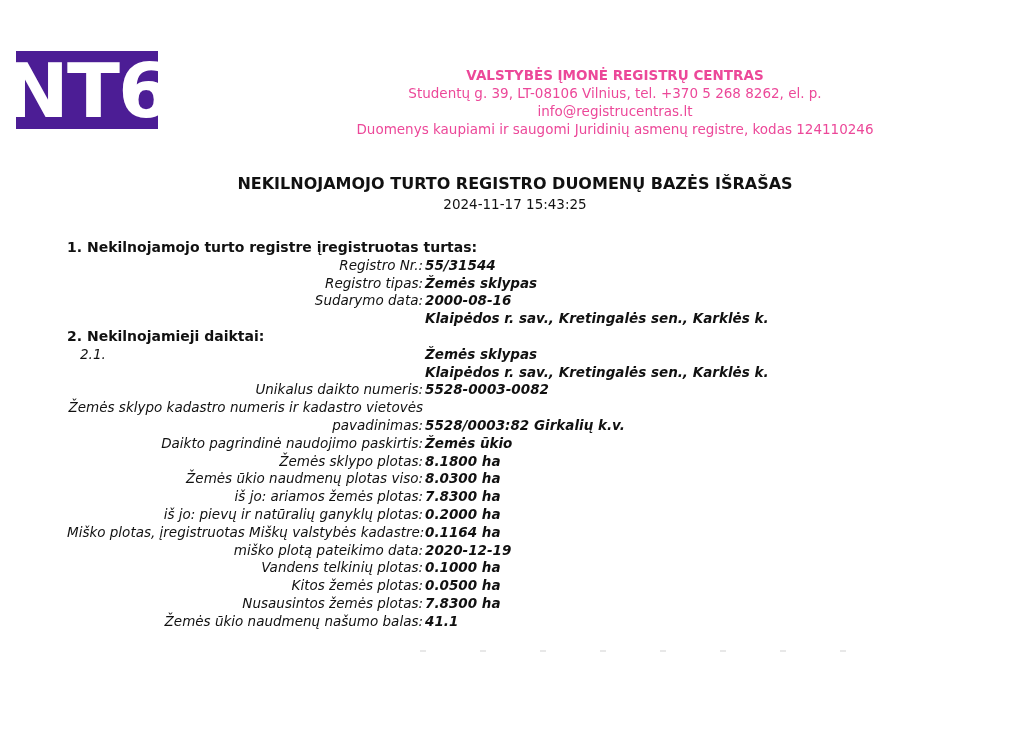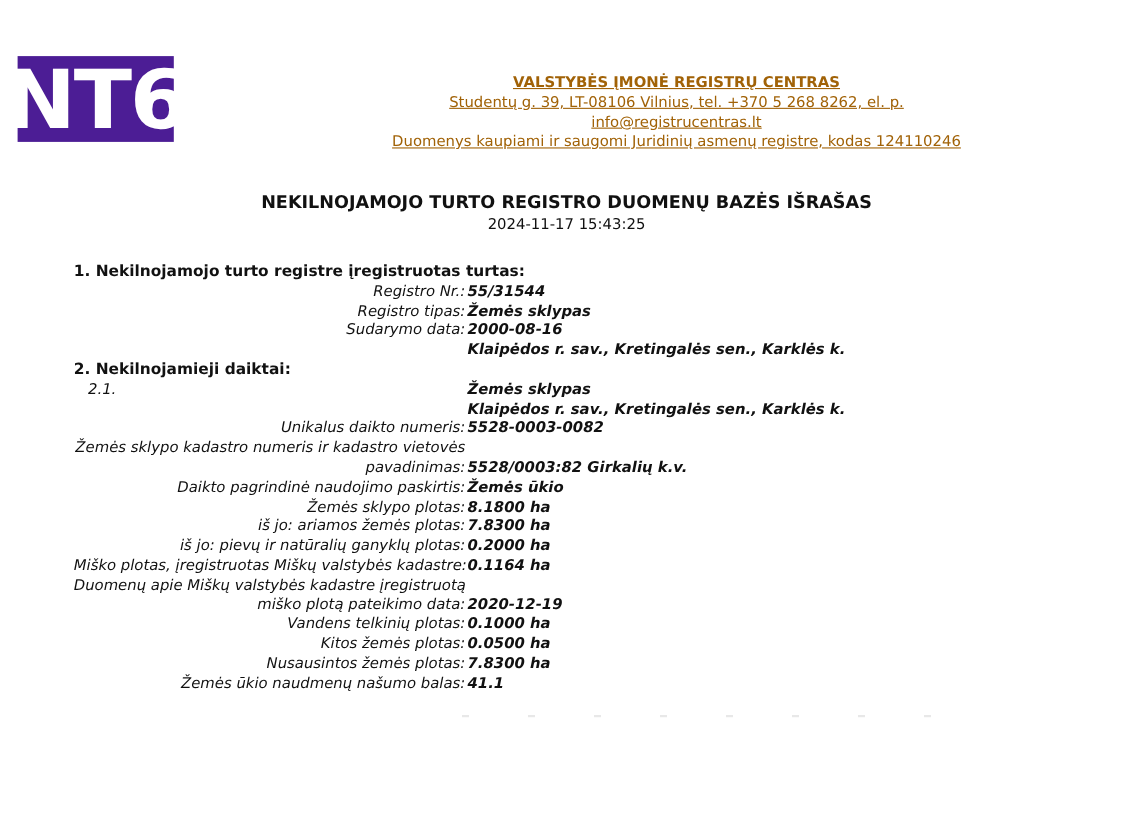--- a/index.html
+++ b/index.html
@@ -11,21 +11,21 @@
       position: absolute; left: 16px; top: 16px; width: 142px; height: 78px;
       background: #4c1d95; display: flex; align-items: center; justify-content: center; margin-top: 35px;
     }
     .logo span {
       color: #ffffff; font-family: "DejaVu Sans", sans-serif; font-weight: bold;
       font-size: 74px; letter-spacing: -2px; line-height: 1;
       transform: scaleX(1.05); margin-top: 2px;
     }
     .org {
       position: absolute; left: 330px; top: 66px; width: 570px; text-align: center;
-      color: #a16207; font-size: 13.5px; line-height: 18px; text-decoration: underline;
+      color: #ec4899; font-size: 13.5px; line-height: 18px;
     }
     .org .org-name { font-weight: bold; font-size: 13.5px; }
     .title-block {
       position: absolute; left: 0; top: 161px; width: 1030px; text-align: center;
     }
     .doc-title { font-weight: bold; font-size: 16px; line-height: 22px; color: #111; margin-top: 12px; }
     .doc-date { font-size: 13.5px; line-height: 18px; color: #111; }
     .content {
       position: absolute; left: 67px; top: 239px; width: 900px;
       font-size: 13.5px; line-height: 17.8px;
@@ -100,34 +100,34 @@
   </div>
   <div class="row">
     <div class="label">Daikto pagrindinė naudojimo paskirtis:</div>
     <div class="value">Žemės ūkio</div>
   </div>
   <div class="row">
     <div class="label">Žemės sklypo plotas:</div>
     <div class="value">8.1800 ha</div>
   </div>
   <div class="row">
+    <div class="label">Žemės ūkio naudmenų plotas viso:</div>
+    <div class="value">8.0300 ha</div>
+  </div>
+  <div class="row">
     <div class="label">iš jo: ariamos žemės plotas:</div>
     <div class="value">7.8300 ha</div>
   </div>
   <div class="row">
     <div class="label">iš jo: pievų ir natūralių ganyklų plotas:</div>
     <div class="value">0.2000 ha</div>
   </div>
   <div class="row">
     <div class="label">Miško plotas, įregistruotas Miškų valstybės kadastre:</div>
     <div class="value">0.1164 ha</div>
-  </div>
-  <div class="row">
-    <div class="label">Duomenų apie Miškų valstybės kadastre įregistruotą</div>
-    <div class="value">&nbsp;</div>
   </div>
   <div class="row">
     <div class="label">miško plotą pateikimo data:</div>
     <div class="value">2020-12-19</div>
   </div>
   <div class="row">
     <div class="label">Vandens telkinių plotas:</div>
     <div class="value">0.1000 ha</div>
   </div>
   <div class="row">

